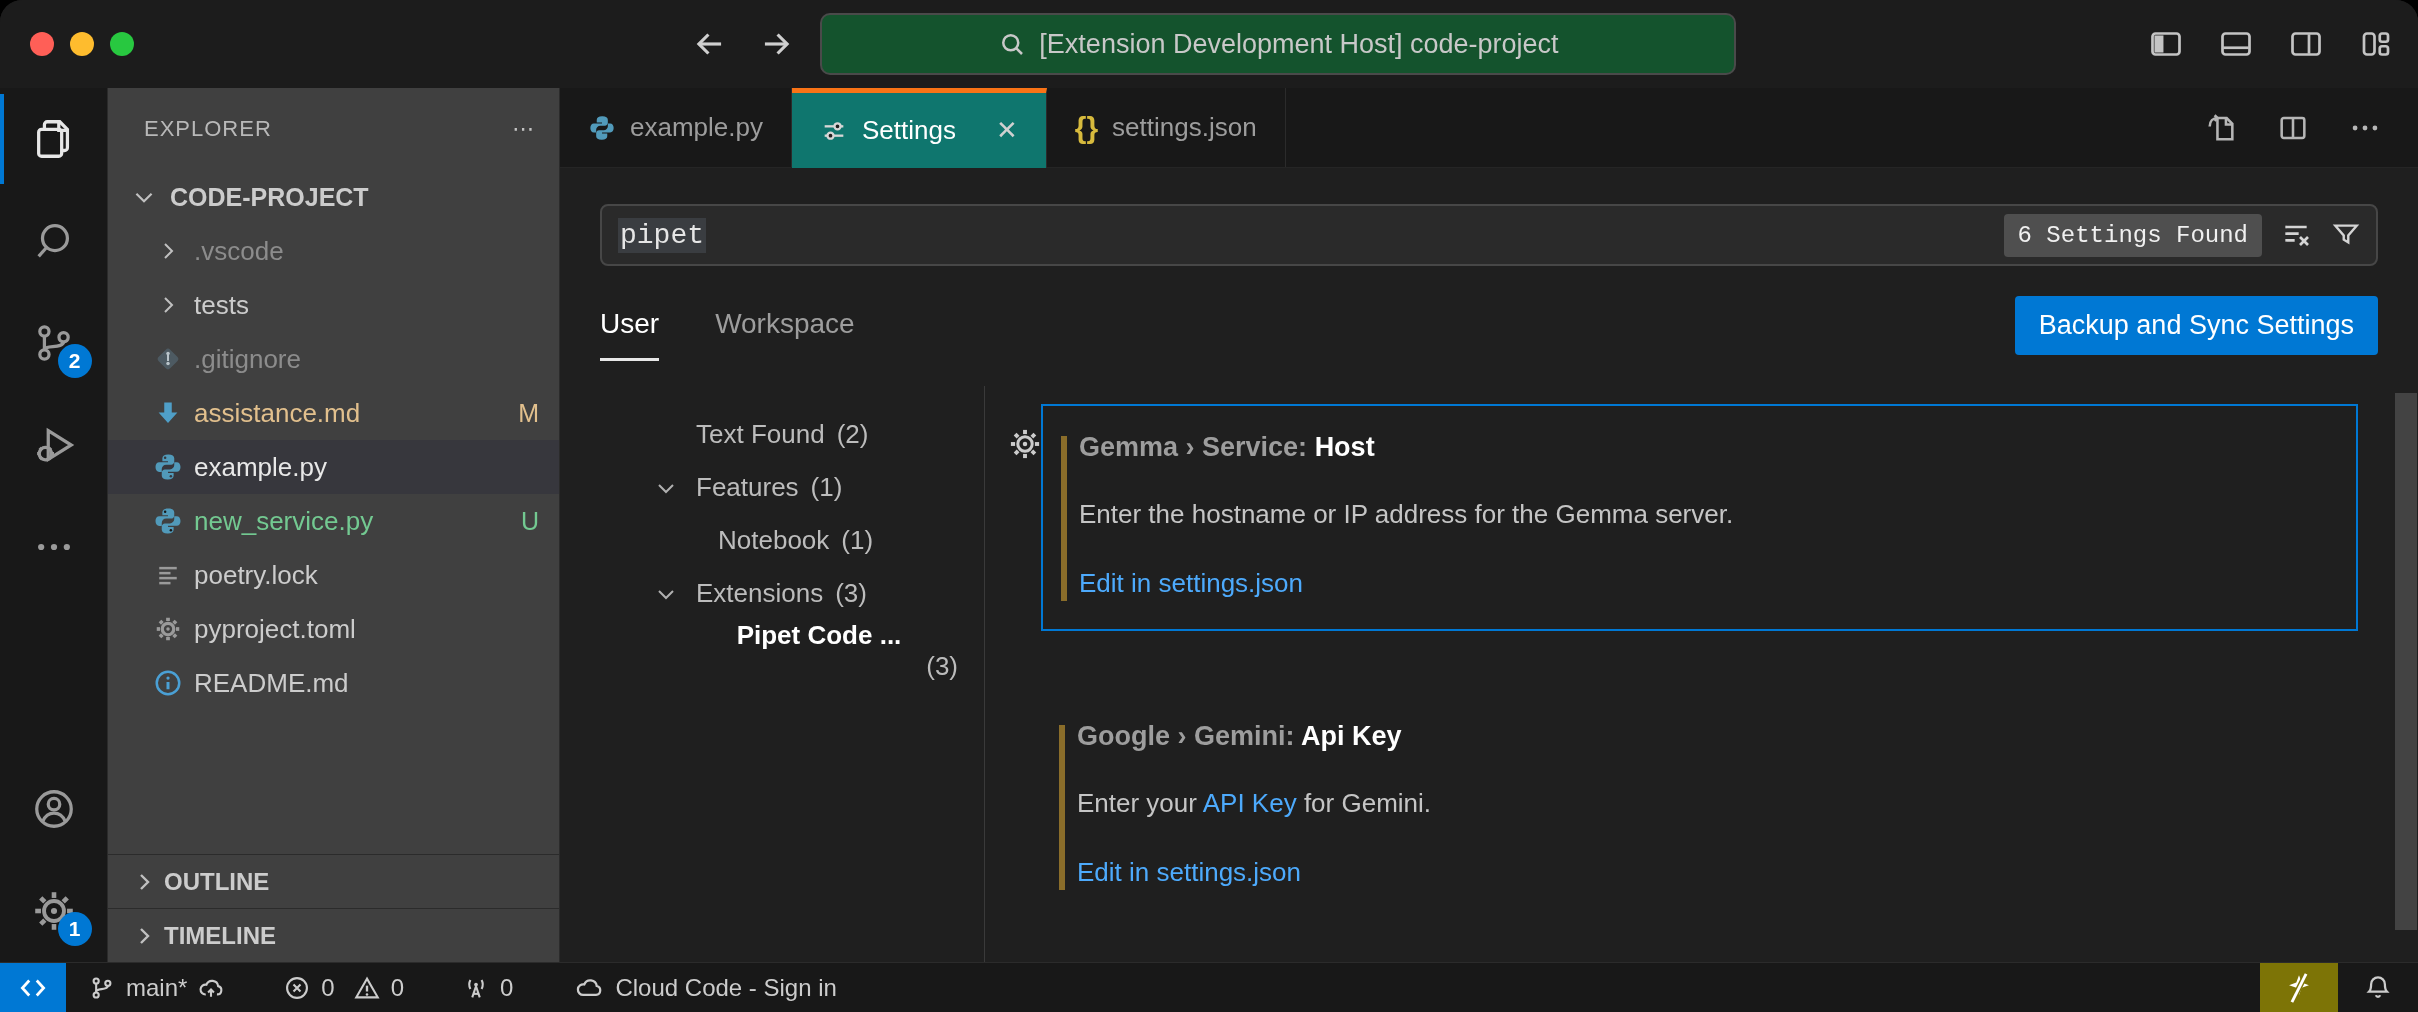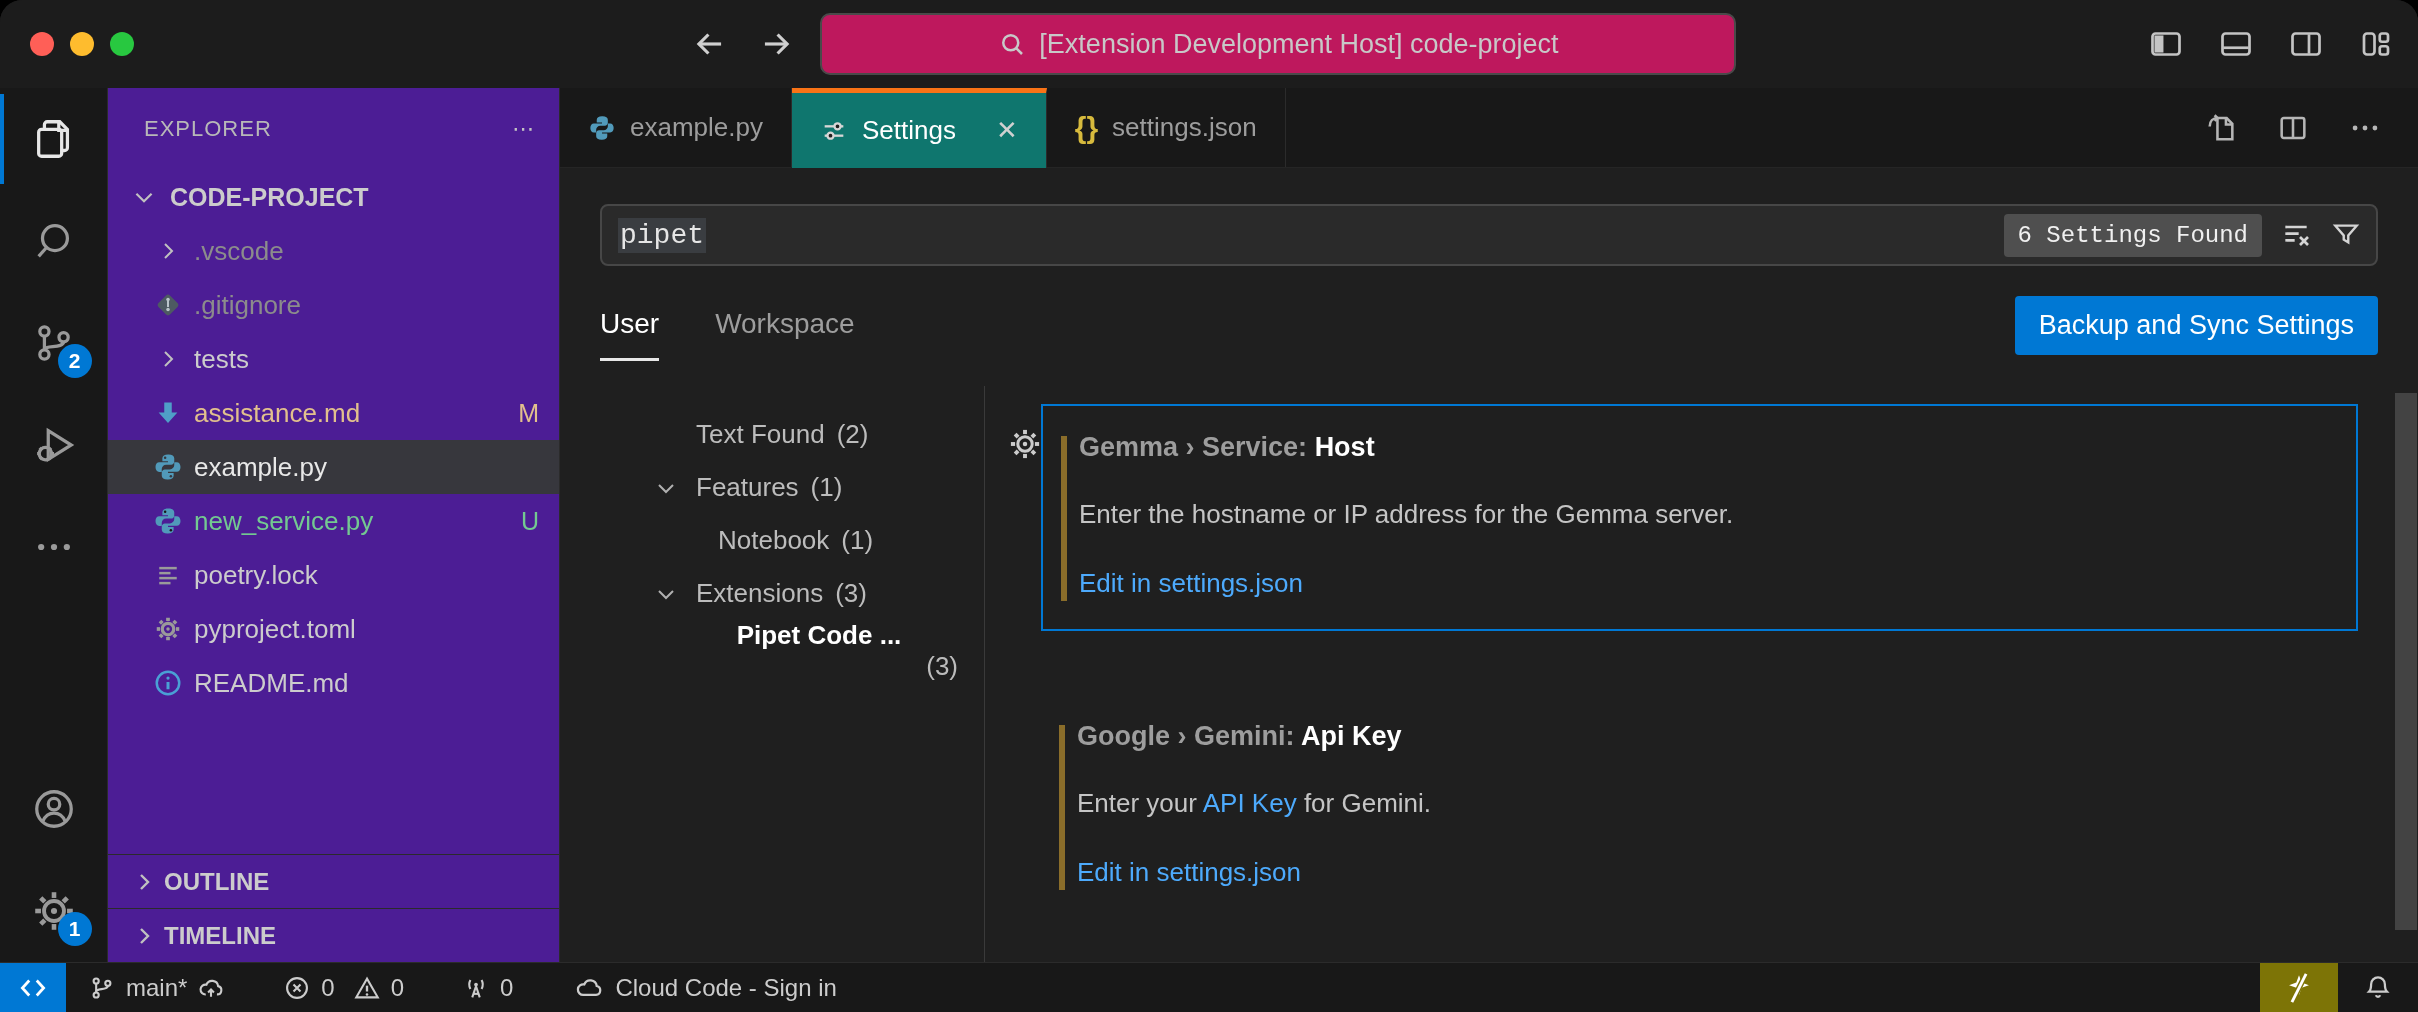--- a/index.html
+++ b/index.html
@@ -5,36 +5,36 @@
   * { margin:0; padding:0; box-sizing:border-box; }
   html,body { width:2418px; height:1012px; background:#000; font-family:"Liberation Sans","DejaVu Sans",sans-serif; }
   .window { width:2418px; height:1012px; background:#1f1f1f; border-radius:22px 22px 0 0; overflow:hidden; display:flex; flex-direction:column; }
 
   
   .titlebar { height:88px; background:#1c1c1c; position:relative; display:flex; align-items:center; flex:0 0 auto; }
   .traffic { position:absolute; left:30px; top:32px; display:flex; gap:16px; }
   .light { width:24px; height:24px; border-radius:50%; }
   .nav-arrows { position:absolute; left:690px; top:0; height:88px; display:flex; align-items:center; gap:26px; }
   .nav-btn { width:40px; height:40px; display:flex; align-items:center; justify-content:center; color:#cfcfcf; }
-  .cmd-center { position:absolute; left:820px; top:13px; width:916px; height:62px; background:#be185d; border:2px solid #4a4a4a; border-radius:10px; display:flex; align-items:center; justify-content:center; gap:12px; color:#c8c8c8; font-size:27px; }
+  .cmd-center { position:absolute; left:820px; top:13px; width:916px; height:62px; background:#14532d; border:2px solid #4a4a4a; border-radius:10px; display:flex; align-items:center; justify-content:center; gap:12px; color:#c8c8c8; font-size:27px; }
   .win-controls { position:absolute; right:24px; top:0; height:88px; display:flex; align-items:center; gap:34px; color:#c4c4c4; }
 
   
   .main { flex:1; display:flex; min-height:0; }
 
   
   .activitybar { width:108px; background:#181818; border-right:1px solid #2b2b2b; display:flex; flex-direction:column; align-items:center; }
   .ab-item { width:108px; height:102px; display:flex; align-items:center; justify-content:center; position:relative; color:#9a9a9a; }
   .ab-item.active { color:#e7e7e7; }
   .ab-item.active::before { content:""; position:absolute; left:0; top:6px; bottom:6px; width:4px; background:#0078d4; }
   .ab-badge { position:absolute; right:16px; bottom:16px; min-width:34px; height:34px; border-radius:17px; background:#0078d4; color:#fff; font-size:21px; font-weight:bold; display:flex; align-items:center; justify-content:center; }
   .ab-spacer { flex:1; }
 
   
-  .sidebar { width:452px; background:#4c1d95; border-right:1px solid #2b2b2b; display:flex; flex-direction:column; font-size:26px; color:#cccccc; }
+  .sidebar { width:452px; background:#404040; border-right:1px solid #2b2b2b; display:flex; flex-direction:column; font-size:26px; color:#cccccc; }
   .sb-header { height:82px; display:flex; align-items:center; padding:0 24px 0 36px; color:#b8b8b8; font-size:22px; letter-spacing:1px; }
   .sb-header .dots { margin-left:auto; color:#c4c4c4; }
   .tree { flex:1; overflow:hidden; }
   .trow { height:54px; display:flex; align-items:center; padding:0 20px 0 16px; cursor:default; }
   .trow.selected { background:#37373d; }
   .trow .twist { width:40px; display:flex; align-items:center; justify-content:center; color:#c0c0c0; flex:0 0 auto; }
   .trow .ficon { width:40px; display:flex; align-items:center; justify-content:center; flex:0 0 auto; }
   .trow .lbl { margin-left:6px; white-space:nowrap; }
   .trow.root .lbl { font-weight:bold; font-size:25px; }
   .dim { color:#8c8c8c; }
@@ -235,39 +235,39 @@
         </div>
         <div class="trow">
           <span class="twist" style="margin-left:24px">
               <svg width="24" height="24" viewBox="0 0 24 24" fill="none" stroke="currentColor" stroke-width="2">
                 <path d="M9 5l7 7-7 7"></path>
               </svg>
             </span>
           <span class="lbl dim">.vscode</span>
         </div>
         <div class="trow">
+          <span class="twist" style="margin-left:24px">
+              <svg width="24" height="24" viewBox="0 0 24 24" fill="none" stroke="currentColor" stroke-width="2">
+                <path d="M9 5l7 7-7 7"></path>
+              </svg>
+            </span>
+          <span class="lbl">tests</span>
+        </div>
+        <div class="trow">
           <span class="ficon" style="margin-left:24px">
             <svg width="30" height="30" viewBox="0 0 24 24">
                 <rect x="5.5" y="5.5" width="13" height="13" rx="2.5" transform="rotate(45 12 12)" fill="#4d5a62"></rect>
                 <g stroke="#b9c4ca" stroke-width="1.6" fill="none">
                   <path d="M12 7.5v6"></path>
                   <circle cx="12" cy="7.5" r="1.4" fill="#b9c4ca" stroke="none"></circle>
                   <circle cx="12" cy="15.5" r="1.4" fill="#b9c4ca" stroke="none"></circle>
                 </g>
               </svg>
           </span>
           <span class="lbl dim">.gitignore</span>
-        </div>
-        <div class="trow">
-          <span class="twist" style="margin-left:24px">
-              <svg width="24" height="24" viewBox="0 0 24 24" fill="none" stroke="currentColor" stroke-width="2">
-                <path d="M9 5l7 7-7 7"></path>
-              </svg>
-            </span>
-          <span class="lbl">tests</span>
         </div>
         <div class="trow">
           <span class="ficon" style="margin-left:24px">
             <svg width="30" height="30" viewBox="0 0 24 24">
                 <polygon points="12,20 4.5,11.5 9,11.5 9,3.5 15,3.5 15,11.5 19.5,11.5" fill="#4f9fc8"></polygon>
               </svg>
           </span>
           <span class="lbl mod">assistance.md</span>
           <span class="gitbadge mod">M</span>
         </div>

